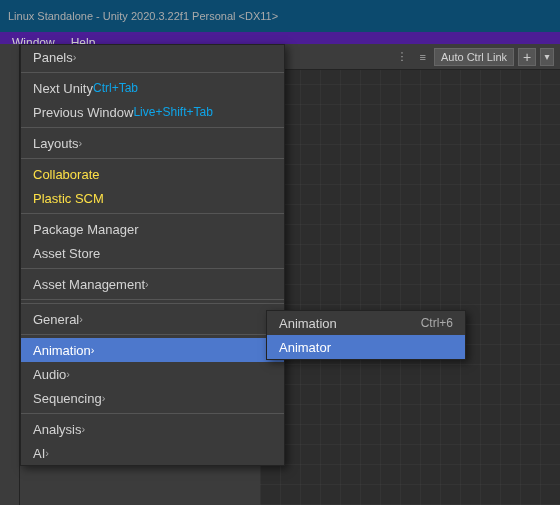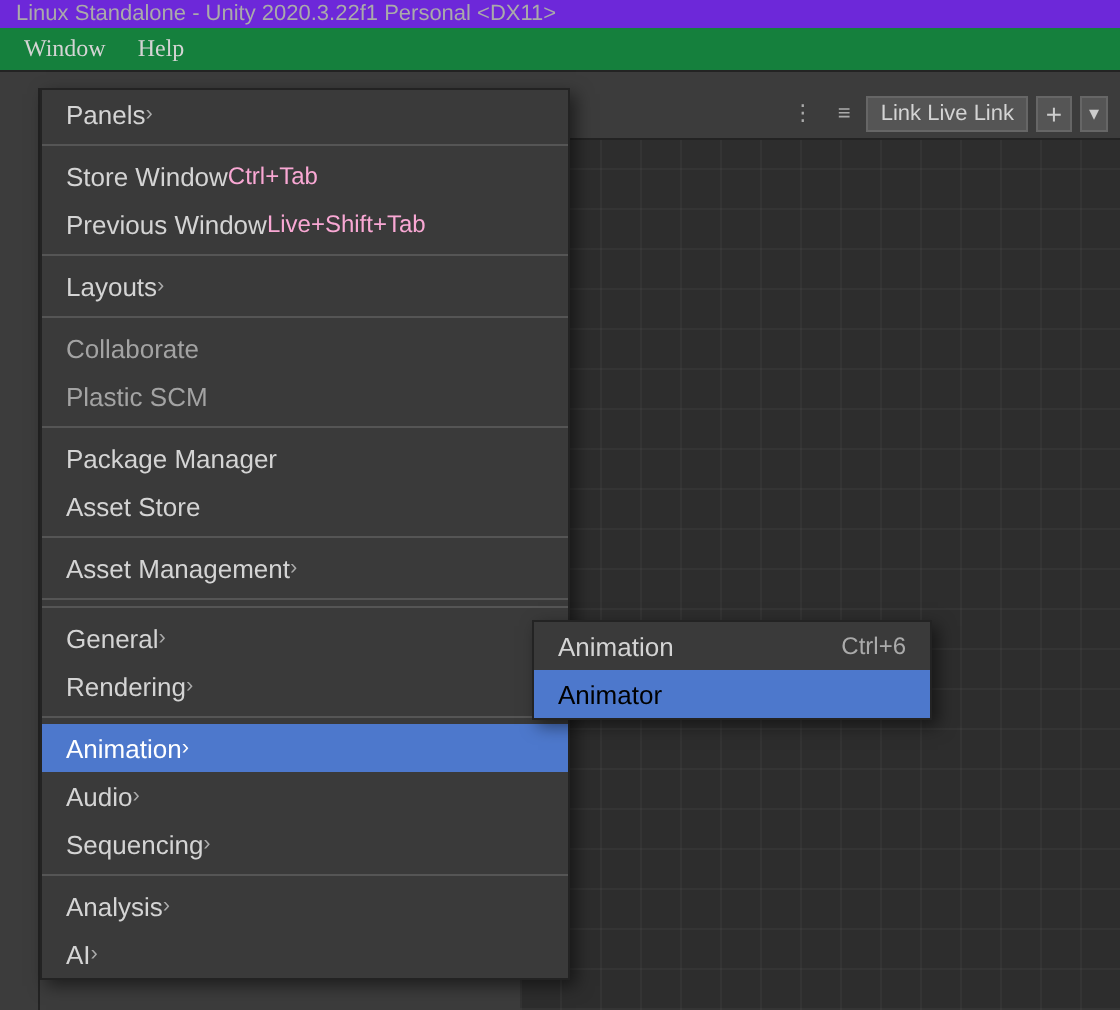--- a/index.html
+++ b/index.html
@@ -9,38 +9,37 @@
       background: #3c3c3c;
       font-family: 'Segoe UI', Arial, sans-serif;
       font-size: 13px;
       color: #d4d4d4;
       overflow: hidden;
       position: relative;
     }
 
     
     .title-bar {
-      background: #6d28d9;
-      height: 14px;
+      background: #0c4a6e;
+      height: 32px;
       display: flex;
       align-items: center;
       padding: 0 8px;
       font-size: 11px;
       color: #aaaaaa;
     }
 
     
     .menu-bar {
-      background: #15803d;
+      background: #4c1d95;
       height: 22px;
       display: flex;
       align-items: center;
       padding: 0 4px;
       border-bottom: 1px solid #232323;
-      font-family: Liberation Serif, serif;
     }
     .menu-item {
       padding: 2px 8px;
       cursor: pointer;
       font-size: 12px;
       color: #d4d4d4;
     }
 
     
     .editor-bg {
@@ -154,32 +153,32 @@
       cursor: pointer;
       color: #d4d4d4;
       font-size: 13px;
       height: 24px;
     }
     .dropdown-item.active {
       background: #4d78cc;
       color: #fff;
     }
     .dropdown-item .shortcut {
-      color: #f9a8d4;
+      color: #0ea5e9;
       font-size: 12px;
     }
     .dropdown-item .arrow {
       color: #aaa;
       font-size: 11px;
     }
     .dropdown-item.active .arrow {
       color: #fff;
     }
     .dropdown-item.colored-blue {
-      color: #a3a3a3;
+      color: #fde047;
     }
 
     
     .submenu {
       position: absolute;
       top: 310px;
       left: 266px;
       width: 200px;
       background: #3a3a3a;
       border: 1px solid #232323;
@@ -191,21 +190,21 @@
       align-items: center;
       justify-content: space-between;
       padding: 4px 12px;
       cursor: pointer;
       color: #d4d4d4;
       font-size: 13px;
       height: 24px;
     }
     .submenu-item:hover, .submenu-item.active {
       background: #4d78cc;
-      color: #000000;
+      color: #ffffff;
     }
     .submenu-item .shortcut {
       color: #aaa;
       font-size: 12px;
     }
 
     
     .left-panel {
       position: absolute;
       top: 44px;
@@ -228,37 +227,37 @@
   <div class="menu-item">Help</div>
 </div>
 
 <div class="editor-bg"></div>
 
 <div class="grid-area"></div>
 
 <div class="toolbar-right">
   <span class="toolbar-btn">⋮</span>
   <span class="toolbar-btn">≡</span>
-  <div class="auto-live-link">Link Live Link</div>
+  <div class="auto-live-link">Auto Ctrl Link</div>
   <div class="plus-btn">+</div>
   <div class="chevron-btn">▾</div>
 </div>
 
 <div class="red-rect"></div>
 
 <div class="left-panel"></div>
 
 <div class="dropdown-menu" id="dropdown-menu">
     <div class="dropdown-item">
       <span>Panels</span>
       <span class="arrow">›</span>
     </div>
     <div class="menu-section-divider"></div>
     <div class="dropdown-item">
-      <span>Store Window</span>
+      <span>Next Unity</span>
       <span class="shortcut">Ctrl+Tab</span>
     </div>
     <div class="dropdown-item">
       <span>Previous Window</span>
       <span class="shortcut">Live+Shift+Tab</span>
     </div>
     <div class="menu-section-divider"></div>
     <div class="dropdown-item">
       <span>Layouts</span>
       <span class="arrow">›</span>
@@ -283,24 +282,20 @@
     </div>
     <div class="menu-section-divider"></div>
     <div class="dropdown-item">
       <span>Asset Management</span>
       <span class="arrow">›</span>
     </div>
     <div class="menu-section-divider"></div>
     <div class="menu-section-divider"></div>
     <div class="dropdown-item">
       <span>General</span>
-      <span class="arrow">›</span>
-    </div>
-    <div class="dropdown-item">
-      <span>Rendering</span>
       <span class="arrow">›</span>
     </div>
     <div class="menu-section-divider"></div>
     <div class="dropdown-item active">
       <span>Animation</span>
       <span class="arrow">›</span>
     </div>
     <div class="dropdown-item">
       <span>Audio</span>
       <span class="arrow">›</span>

